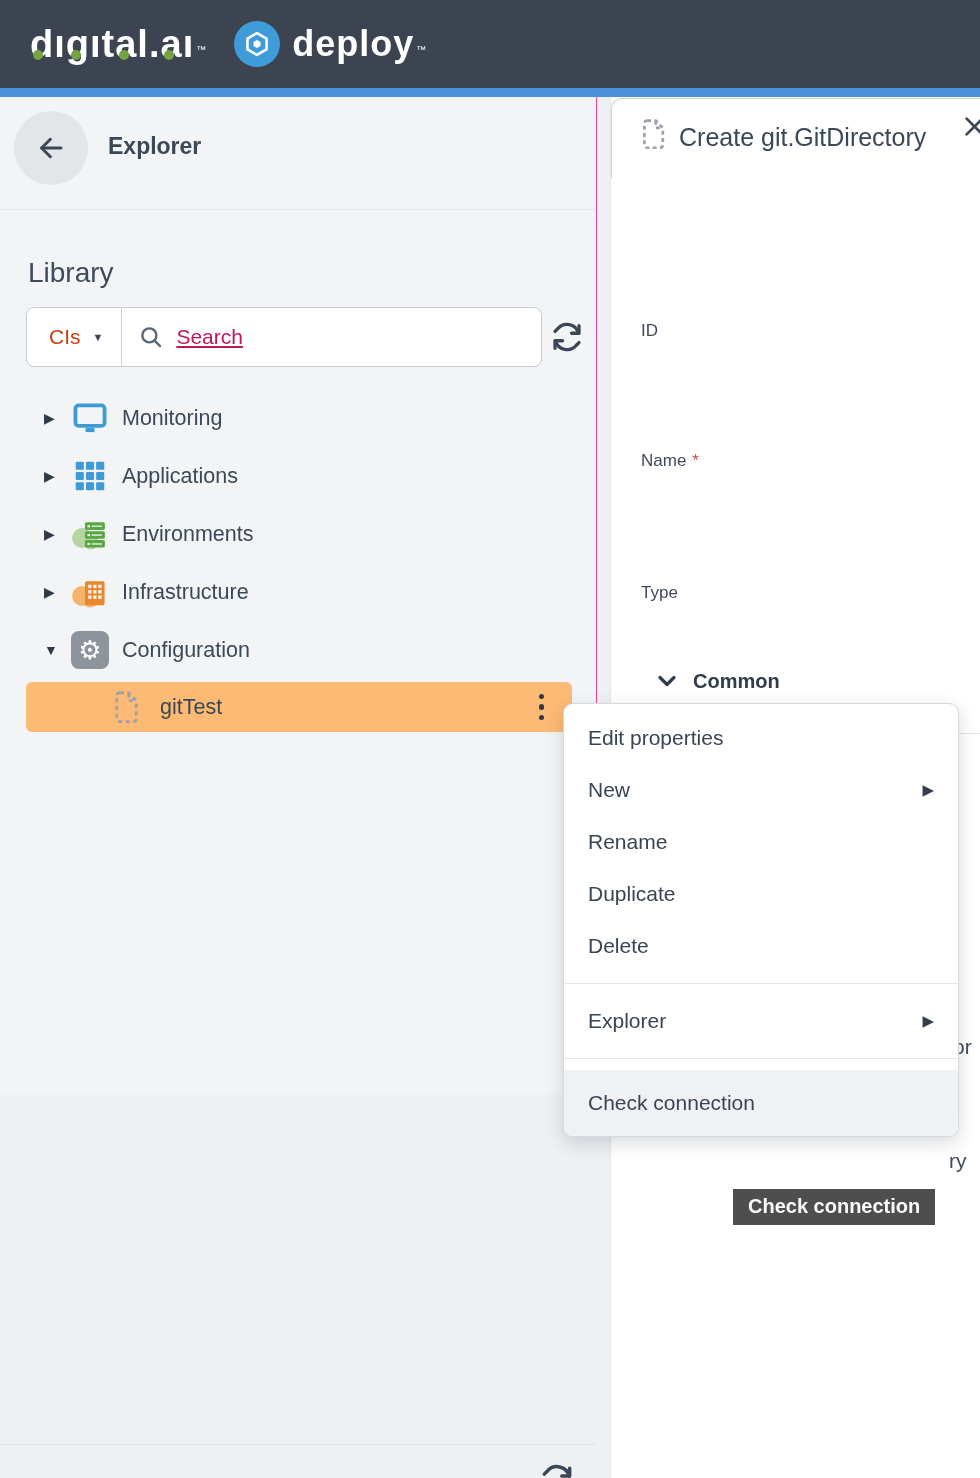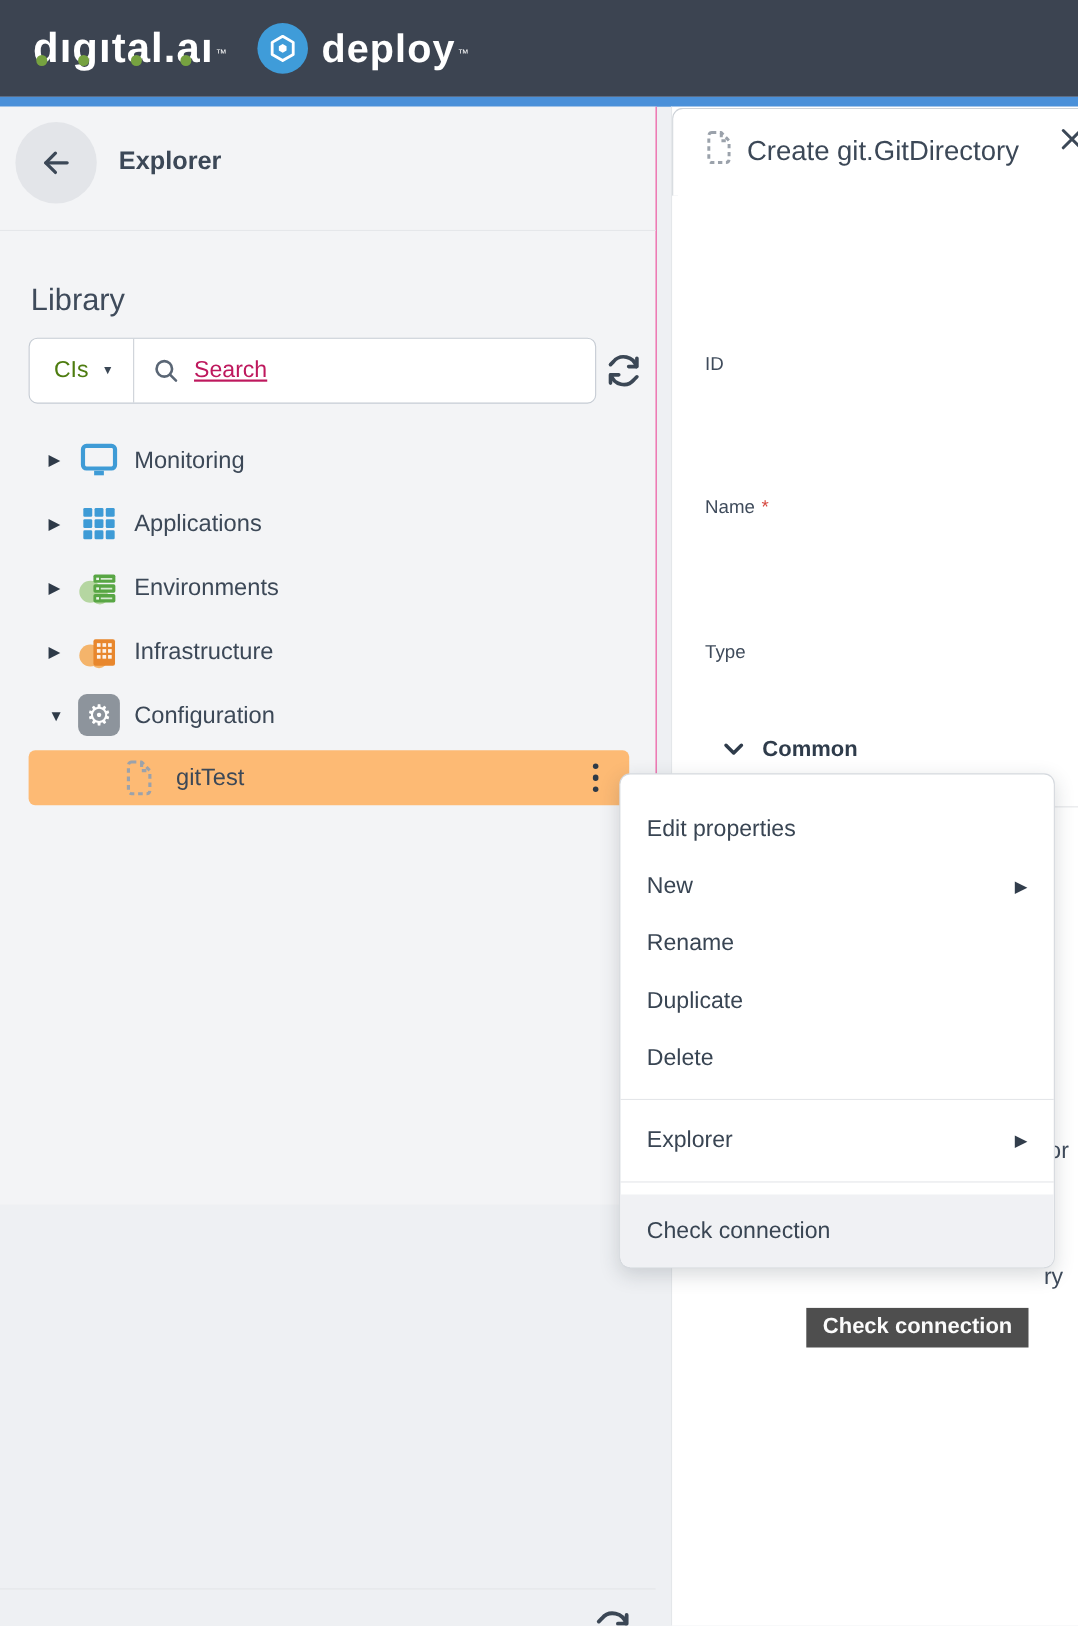--- a/index.html
+++ b/index.html
@@ -29,21 +29,21 @@
     border-right:1px solid #ec4899; }
   .back-btn { position:absolute; left:14px; top:14px; width:74px; height:74px; border-radius:50%;
     background:#e3e5e9; display:flex; align-items:center; justify-content:center; cursor:pointer; }
   .explorer-title { position:absolute; left:108px; top:36px; font-size:23px; font-weight:bold; color:#3c4857; }
   .hdr-divider { position:absolute; left:0; top:112px; width:100%; height:1px; background:#e5e7ea; }
   .library-title { position:absolute; left:28px; top:160px; font-size:28px; color:#3f4b5b; }
 
   .search-box { position:absolute; left:26px; top:210px; width:516px; height:60px; background:#fff;
     border:1.5px solid #c5cbd3; border-radius:8px; display:flex; align-items:center; }
   .cis-btn { display:flex; align-items:center; gap:12px; padding:0 18px 0 22px; height:100%; cursor:pointer; }
-  .cis-label { font-size:21px; color:#4d7c0f; }
+  .cis-label { font-size:21px; color:#c2410c; }
   .cis-caret { font-size:11px; color:#3b4755; }
   .search-sep { width:1px; height:100%; background:#ccd1d8; }
   .search-icon-wrap { margin-left:16px; display:flex; }
   .search-placeholder { margin-left:12px; font-size:21px; color:#be185d;text-decoration:underline; }
   .refresh-btn { position:absolute; left:549px; top:222px; width:38px; height:38px; cursor:pointer; }
 
   .tree { position:absolute; left:0; top:292px; width:100%; }
   .tree-row { position:relative; height:58px; display:flex; align-items:center; cursor:pointer; }
   .tree-caret { width:20px; margin-left:44px; font-size:14px; color:#2e3a48; flex:none; }
   .tree-icon { width:40px; height:40px; margin-left:6px; display:flex; align-items:center; justify-content:center; flex:none; }
@@ -72,21 +72,21 @@
   .field-label { position:absolute; left:30px; font-size:17px; color:#3f4b5b; }
   .req { color:#d6483f; margin-left:6px; }
   .section-header { position:absolute; left:44px; top:572px; display:flex; align-items:center; gap:14px; cursor:pointer; }
   .section-label { font-size:20px; font-weight:bold; color:#2f3c4b; }
   .section-divider { position:absolute; left:0; top:636px; width:100%; height:1px; background:#e4e6e9; }
   .fragment { position:absolute; font-size:21px; color:#3f4b5b; white-space:nowrap; }
 
   
   .context-menu { position:absolute; left:563px; top:703px; width:396px; background:#fff;
     border:1px solid #d5d9de; border-radius:10px; box-shadow:0 6px 18px rgba(40,50,60,.18);
-    z-index:20; padding-top:24px; }
+    z-index:20; padding-top:8px; }
   .menu-item { height:52px; display:flex; align-items:center; padding:0 24px; font-size:21px;
     color:#394553; cursor:pointer; }
   .submenu-arrow { margin-left:auto; font-size:15px; color:#323e4c; }
   .menu-divider { height:1px; background:#e4e6e9; margin:11px 0; }
   .menu-item.hovered { height:66px; background:#f0f1f4; border-radius:0 0 9px 9px; }
 
   
   .tooltip { position:absolute; left:733px; top:1189px; background:#4e4e4e; color:#fbfbfb;
     font-size:20px; font-weight:bold; padding:6px 15px 7px; z-index:30; white-space:nowrap; }
 

